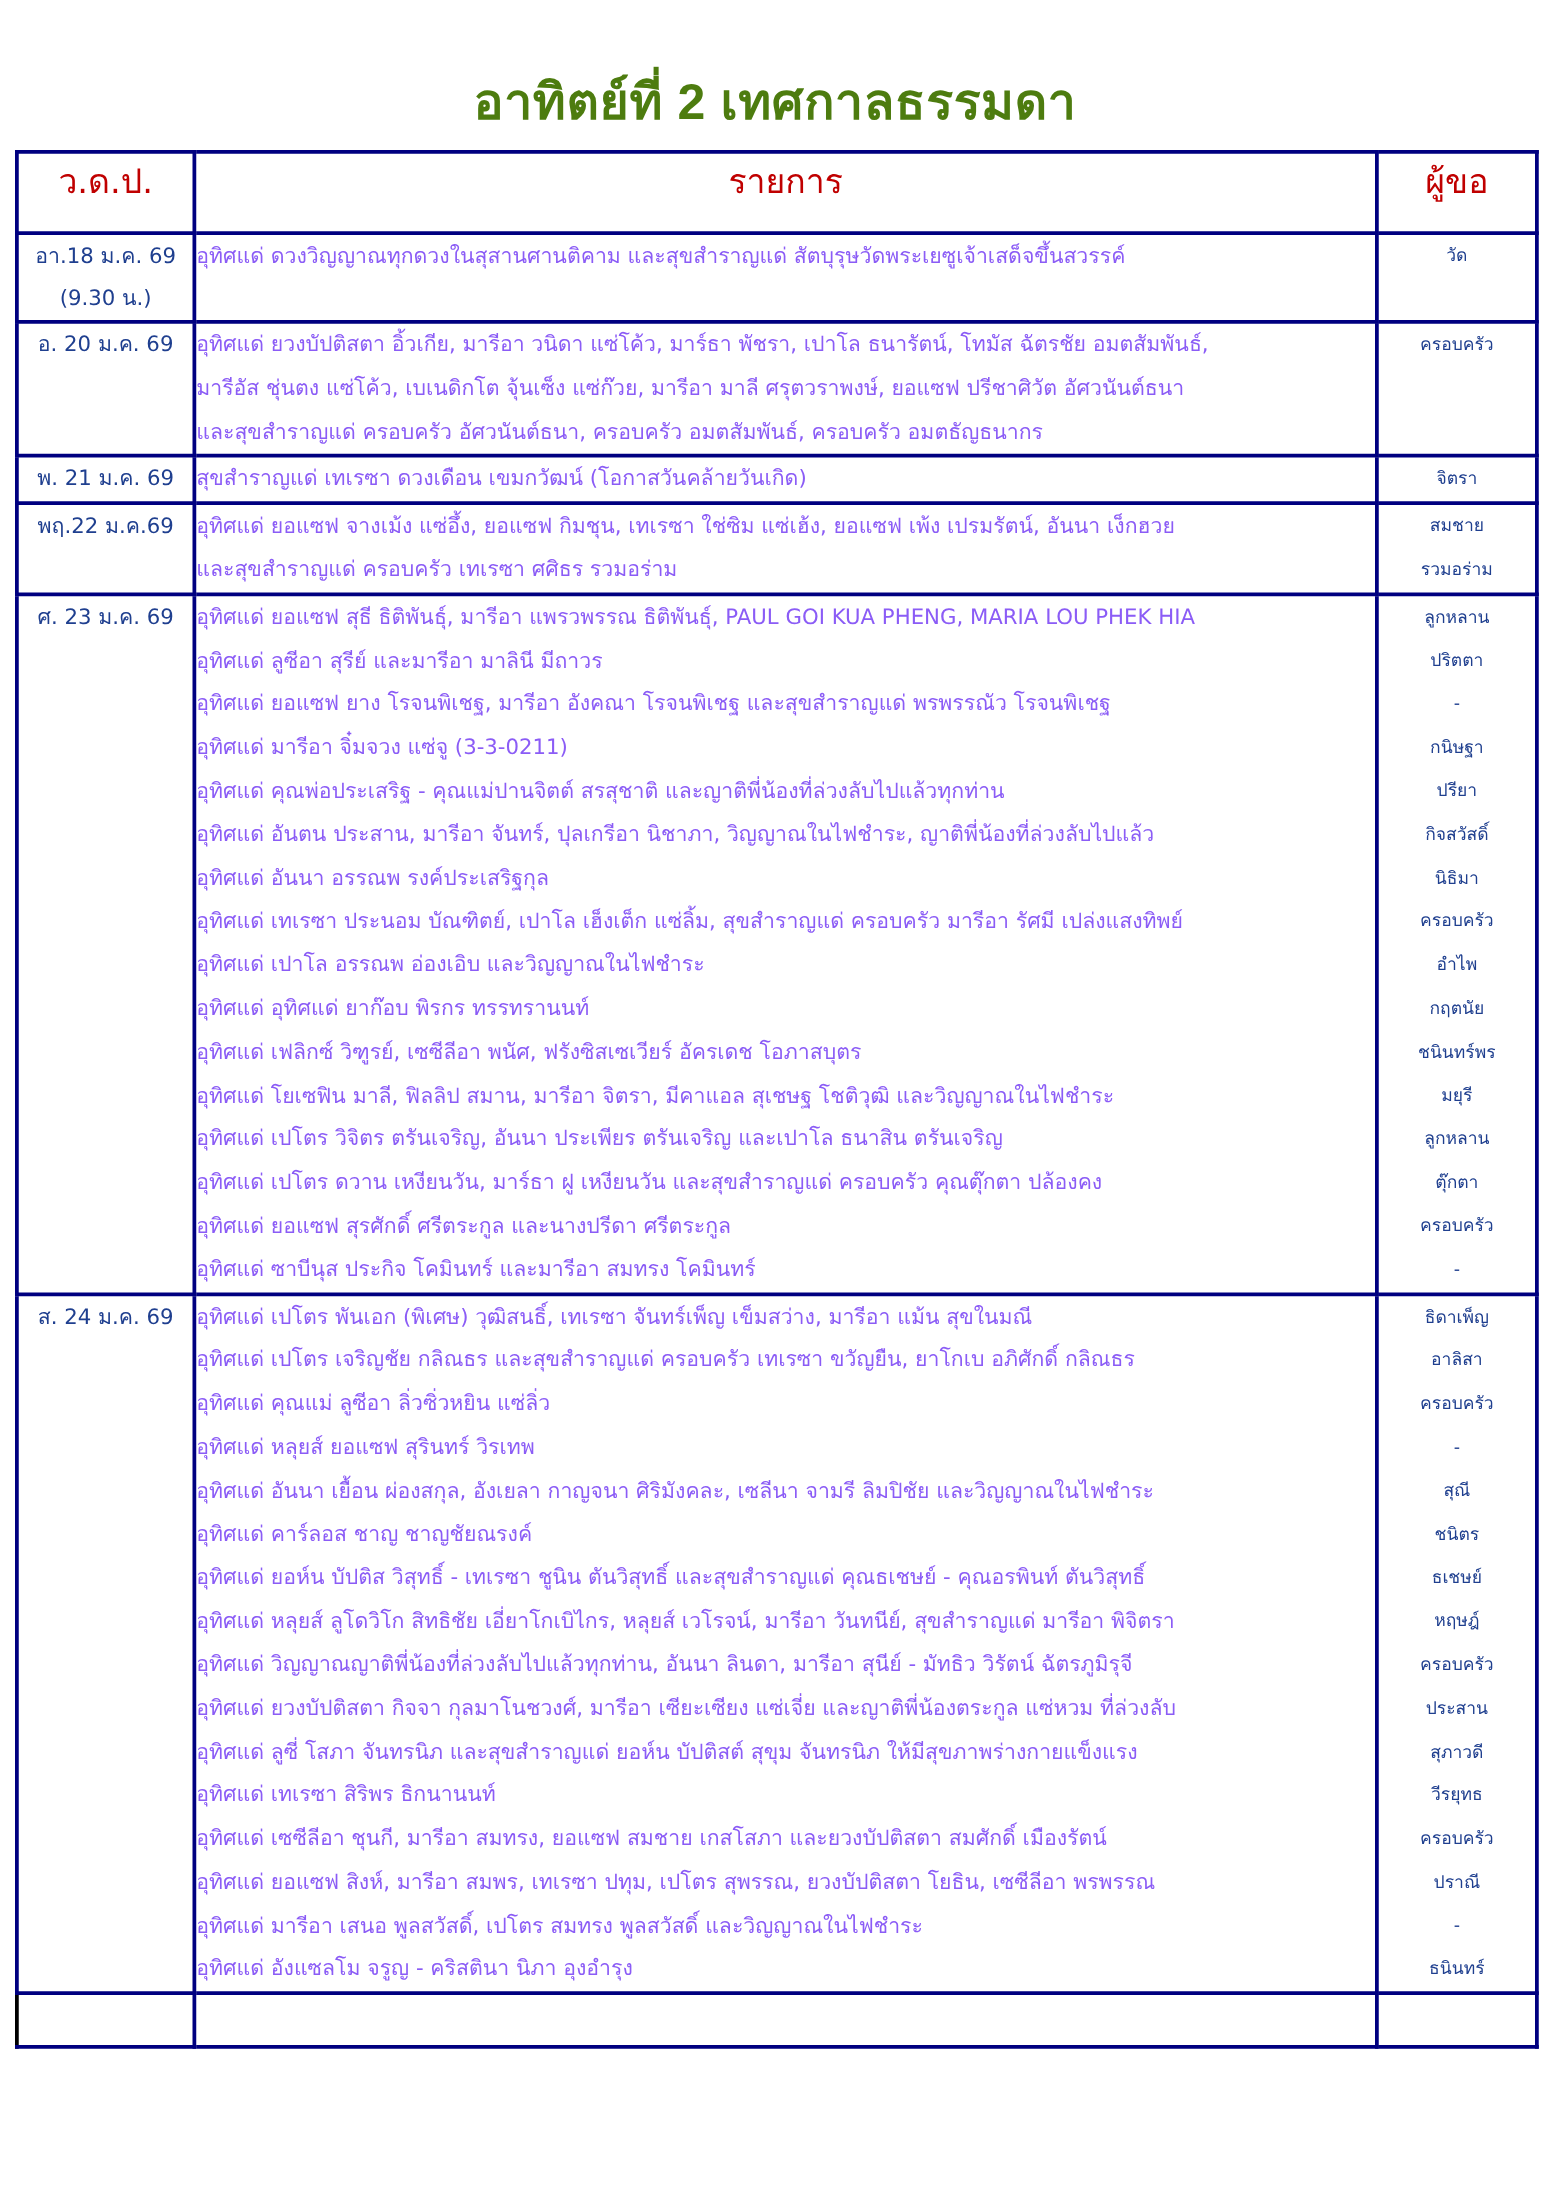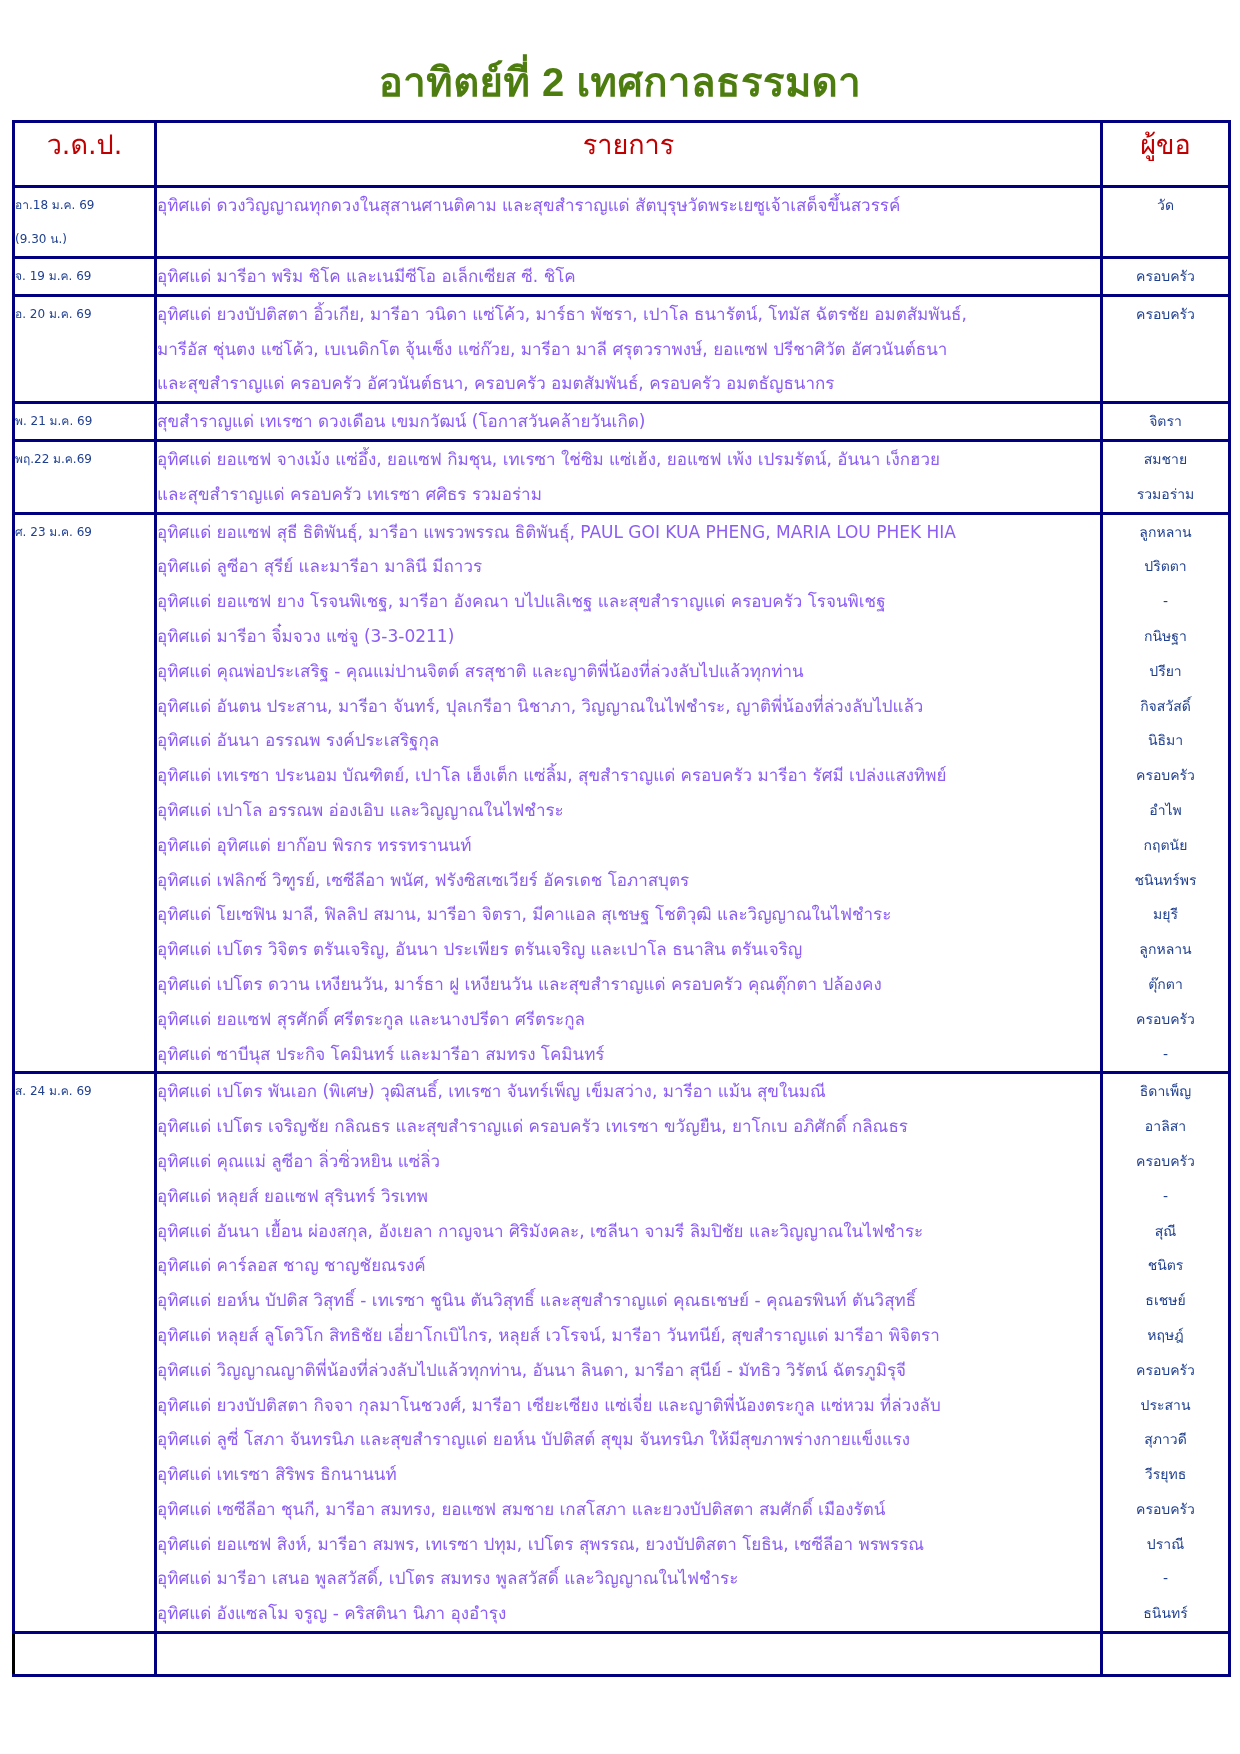--- a/index.html
+++ b/index.html
@@ -42,22 +42,22 @@
     th.hdr {
       height: 62px;
       vertical-align: middle;
       color: #c00000;
       font-weight: normal;
       font-size: 27px;
       text-align: center;
     }
     td.date {
       color: #1f3f8f;
-      font-size: 12px;
-      text-align: left;
+      font-size: 17px;
+      text-align: center;
       padding-top: 6px;
       line-height: 34px;
       white-space: nowrap;
     }
     td.items {
       color: #8b5cf6;
       font-size: 17px;
       padding: 6px 6px 6px 6px;
       line-height: 34.8px;
     }
@@ -98,31 +98,20 @@
         </td>
         <td class="items">
           <span class="line">อุทิศแด่ ดวงวิญญาณทุกดวงในสุสานศานติคาม และสุขสำราญแด่ สัตบุรุษวัดพระเยซูเจ้าเสด็จขึ้นสวรรค์</span>
         </td>
         <td class="req">
           <span class="line">วัด</span>
         </td>
       </tr>
       <tr>
         <td class="date">
-          <span class="line">จ. 19 ม.ค. 69</span>
-        </td>
-        <td class="items">
-          <span class="line">อุทิศแด่ มารีอา พริม ชิโค และเนมีซีโอ อเล็กเซียส ซี. ชิโค</span>
-        </td>
-        <td class="req">
-          <span class="line">ครอบครัว</span>
-        </td>
-      </tr>
-      <tr>
-        <td class="date">
           <span class="line">อ. 20 ม.ค. 69</span>
         </td>
         <td class="items">
           <span class="line">อุทิศแด่ ยวงบัปติสตา อิ้วเกีย, มารีอา วนิดา แซ่โค้ว, มาร์ธา พัชรา, เปาโล ธนารัตน์, โทมัส ฉัตรชัย อมตสัมพันธ์,</span>
           <span class="line">มารีอัส ชุ่นตง แซ่โค้ว, เบเนดิกโต จุ้นเซ็ง แซ่ก๊วย, มารีอา มาลี ศรุตวราพงษ์, ยอแซฟ ปรีชาศิวัต อัศวนันต์ธนา</span>
           <span class="line">และสุขสำราญแด่ ครอบครัว อัศวนันต์ธนา, ครอบครัว อมตสัมพันธ์, ครอบครัว อมตธัญธนากร</span>
         </td>
         <td class="req">
           <span class="line">ครอบครัว</span>
         </td>
@@ -151,21 +140,21 @@
           <span class="line">รวมอร่าม</span>
         </td>
       </tr>
       <tr>
         <td class="date">
           <span class="line">ศ. 23 ม.ค. 69</span>
         </td>
         <td class="items">
           <span class="line">อุทิศแด่ ยอแซฟ สุธี ธิติพันธุ์, มารีอา แพรวพรรณ ธิติพันธุ์, PAUL GOI KUA PHENG, MARIA LOU PHEK HIA</span>
           <span class="line">อุทิศแด่ ลูซีอา สุรีย์ และมารีอา มาลินี มีถาวร</span>
-          <span class="line">อุทิศแด่ ยอแซฟ ยาง โรจนพิเชฐ, มารีอา อังคณา บไปแลิเชฐ และสุขสำราญแด่ ครอบครัว โรจนพิเชฐ</span>
+          <span class="line">อุทิศแด่ ยอแซฟ ยาง โรจนพิเชฐ, มารีอา อังคณา โรจนพิเชฐ และสุขสำราญแด่ พรพรรณัว โรจนพิเชฐ</span>
           <span class="line">อุทิศแด่ มารีอา จิ๋มจวง แซ่จู (3-3-0211)</span>
           <span class="line">อุทิศแด่ คุณพ่อประเสริฐ - คุณแม่ปานจิตต์ สรสุชาติ และญาติพี่น้องที่ล่วงลับไปแล้วทุกท่าน</span>
           <span class="line">อุทิศแด่ อันตน ประสาน, มารีอา จันทร์, ปุลเกรีอา นิชาภา, วิญญาณในไฟชำระ, ญาติพี่น้องที่ล่วงลับไปแล้ว</span>
           <span class="line">อุทิศแด่ อันนา อรรณพ รงค์ประเสริฐกุล</span>
           <span class="line">อุทิศแด่ เทเรซา ประนอม บัณฑิตย์, เปาโล เฮ็งเต็ก แซ่ลิ้ม, สุขสำราญแด่ ครอบครัว มารีอา รัศมี เปล่งแสงทิพย์</span>
           <span class="line">อุทิศแด่ เปาโล อรรณพ  อ่องเอิบ และวิญญาณในไฟชำระ</span>
           <span class="line">อุทิศแด่ อุทิศแด่ ยาก๊อบ พิรกร ทรรทรานนท์</span>
           <span class="line">อุทิศแด่ เฟลิกซ์ วิฑูรย์, เซซีลีอา พนัศ, ฟรังซิสเซเวียร์ อัครเดช โอภาสบุตร</span>
           <span class="line">อุทิศแด่ โยเซฟิน มาลี, ฟิลลิป สมาน, มารีอา จิตรา, มีคาแอล สุเชษฐ โชติวุฒิ และวิญญาณในไฟชำระ</span>
           <span class="line">อุทิศแด่ เปโตร วิจิตร ตรันเจริญ, อันนา ประเพียร ตรันเจริญ และเปาโล ธนาสิน ตรันเจริญ</span>

